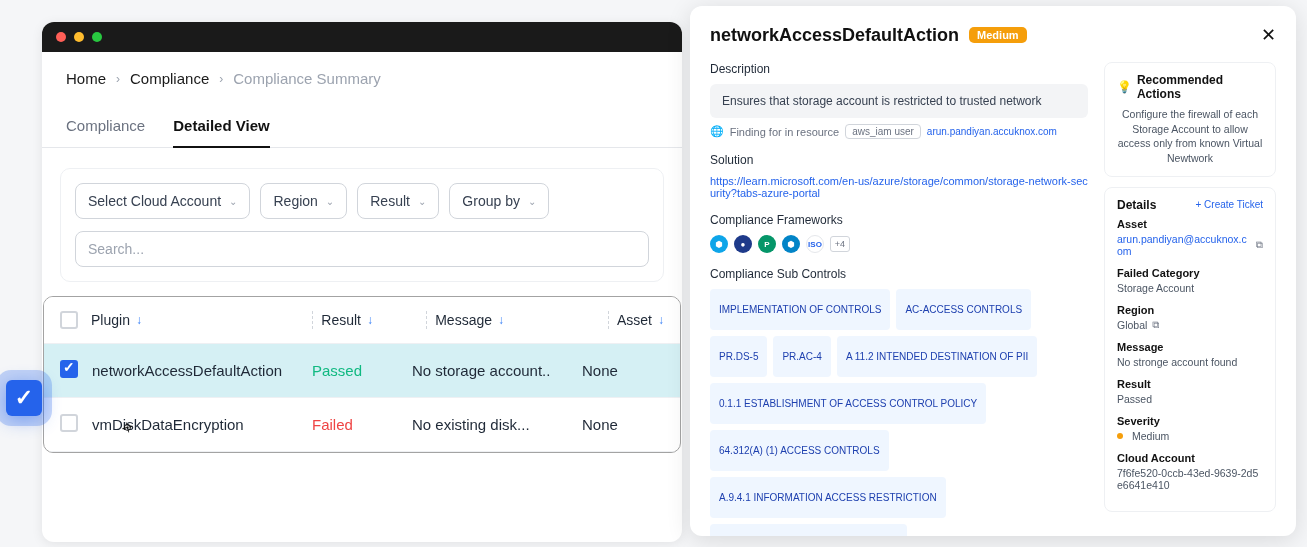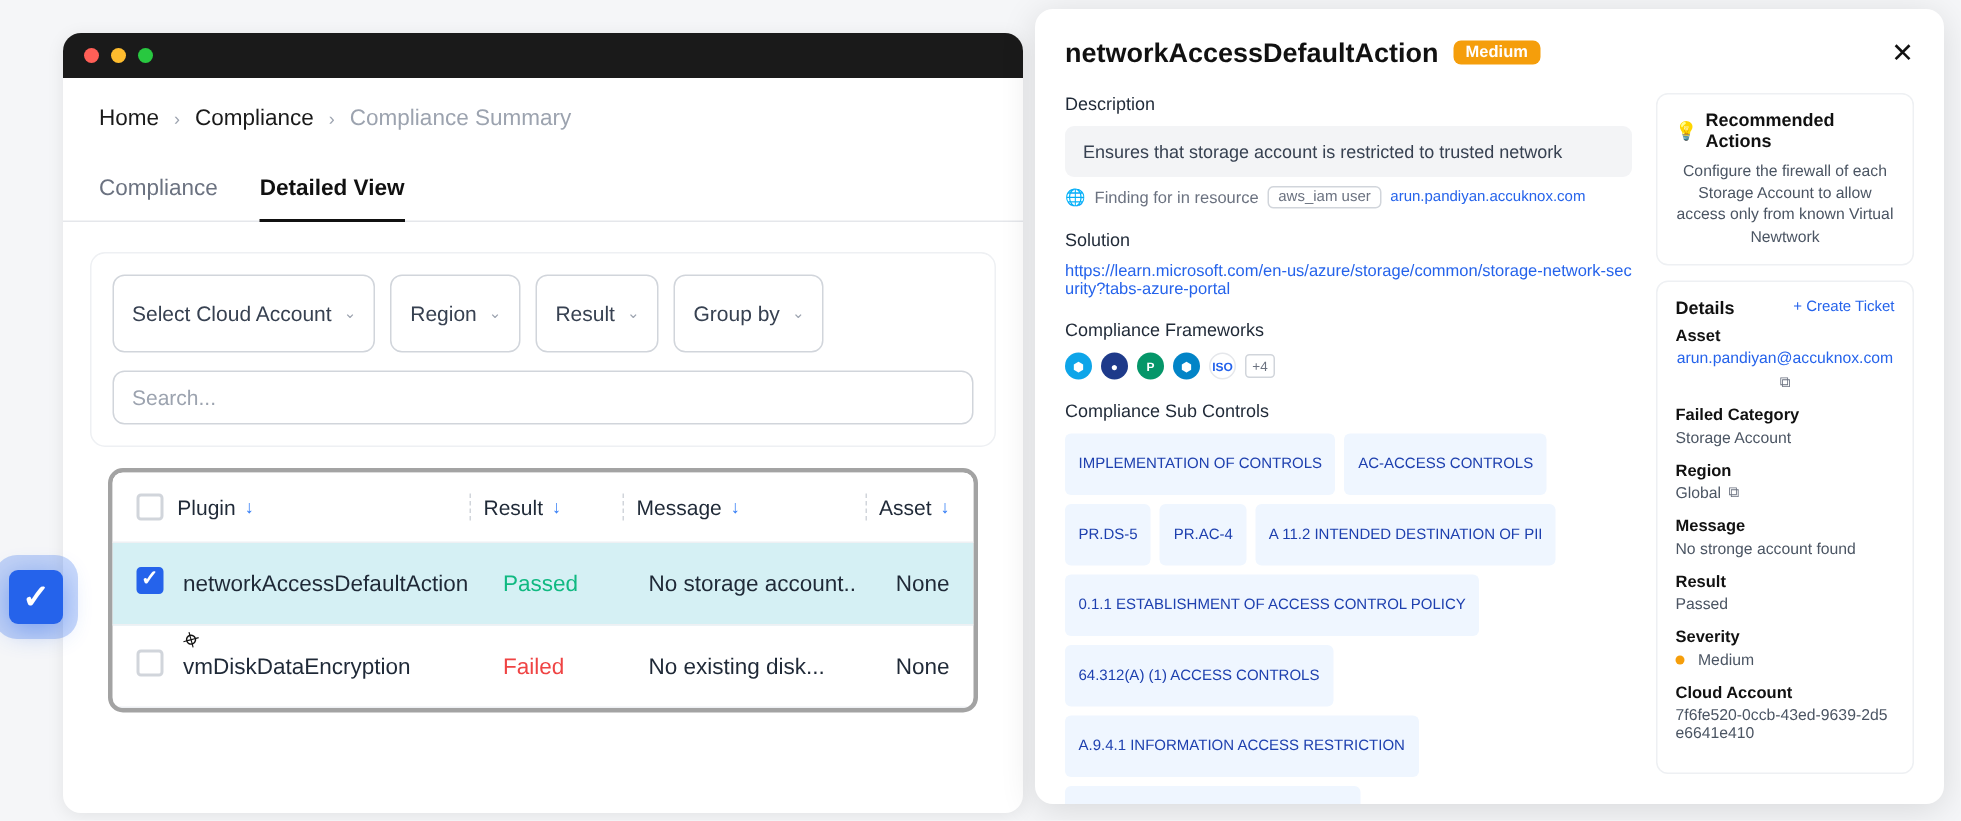--- a/index.html
+++ b/index.html
@@ -18,26 +18,26 @@
     .breadcrumb span { color: #1a1a1a; font-weight: 500; }
     .breadcrumb .chev { color: #9ca3af; font-size: 12px; }
     .breadcrumb .muted { color: #9ca3af; font-weight: 400; }
     
     .tabs { display: flex; gap: 28px; padding: 0 24px; border-bottom: 1px solid #e5e7eb; }
     .tab { padding: 12px 0; font-size: 15px; color: #6b7280; cursor: pointer; }
     .tab.active { color: #111; font-weight: 600; border-bottom: 2px solid #111; margin-bottom: -1px; }
     
     .filters-card { margin: 20px 18px 14px; background: #fff; border: 1px solid #eef0f3; border-radius: 10px; padding: 14px; }
     .selects { display: flex; gap: 10px; margin-bottom: 12px; }
-    .select { display: inline-flex; align-items: center; gap: 8px; height: 52px; padding: 0 12px; border: 1px solid #d1d5db; border-radius: 8px; font-size: 14px; color: #374151; background: #fff; cursor: pointer; }
+    .select { display: inline-flex; align-items: center; gap: 8px; height: 36px; padding: 0 12px; border: 1px solid #d1d5db; border-radius: 8px; font-size: 14px; color: #374151; background: #fff; cursor: pointer; }
     .select .chev-down { color: #9ca3af; font-size: 10px; }
     .search-input { width: 100%; height: 36px; padding: 0 12px; border: 1px solid #d1d5db; border-radius: 8px; font-size: 14px; color: #374151; }
     .search-input::placeholder { color: #9ca3af; }
     
-    .table { margin: 0 30px; background: #fff; border: 3px solid #a3a3a3; border-radius: 10px; overflow: hidden; }
+    .table { margin: 0 1px; background: #fff; border: 1px solid #a3a3a3; border-radius: 10px; overflow: hidden; }
     .thead { display: flex; align-items: center; padding: 14px 16px; background: #fff; border-bottom: 1px solid #eef0f3; position: relative; }
     .th { font-size: 14px; color: #1f2937; display: flex; align-items: center; gap: 6px; position: relative; }
     .th .sort { color: #3b82f6; font-size: 12px; }
     .th-check { width: 32px; }
     .th-plugin { width: 220px; }
     .th-result { width: 100px; }
     .th-msg { width: 170px; }
     .th-asset { flex: 1; }
     .divider { width: 1px; height: 18px; border-left: 1px dashed #d1d5db; margin: 0 8px; }
     .checkbox { width: 18px; height: 18px; border: 2px solid #d1d5db; border-radius: 3px; display: inline-block; }
@@ -89,21 +89,21 @@
     
     .side-card { background: #fff; border: 1px solid #eef0f3; border-radius: 8px; padding: 10px 12px; margin-bottom: 10px; }
     .side-card-title { font-size: 12px; font-weight: 600; color: #111; margin-bottom: 6px; display: flex; align-items: center; gap: 5px; justify-content: space-between; }
     .side-card-title .bulb { color: #6b7280; font-size: 12px; }
     .side-card-text { font-size: 10.5px; color: #4b5563; line-height: 1.4; text-align: center; }
     .create-ticket { color: #2563eb; font-size: 10px; cursor: pointer; font-weight: 500; }
     
     .detail-item { margin-bottom: 10px; }
     .detail-label { font-size: 11px; color: #111; font-weight: 600; margin-bottom: 3px; }
     .detail-value { font-size: 10.5px; color: #4b5563; display: flex; align-items: center; gap: 5px; word-break: break-all; }
-    .detail-value.link { color: #2563eb; flex-direction: column; }
+    .detail-value.link { color: #2563eb; }
     .copy-icon { color: #6b7280; font-size: 10px; cursor: pointer; }
     .sev-dot { display: inline-block; width: 6px; height: 6px; border-radius: 50%; background: #f59e0b; margin-right: 4px; }
   </style>
 </head>
 <body>
 
 <div class="window">
   <div class="titlebar">
     <span class="traffic-dot dot-red"></span>
     <span class="traffic-dot dot-yellow"></span>

